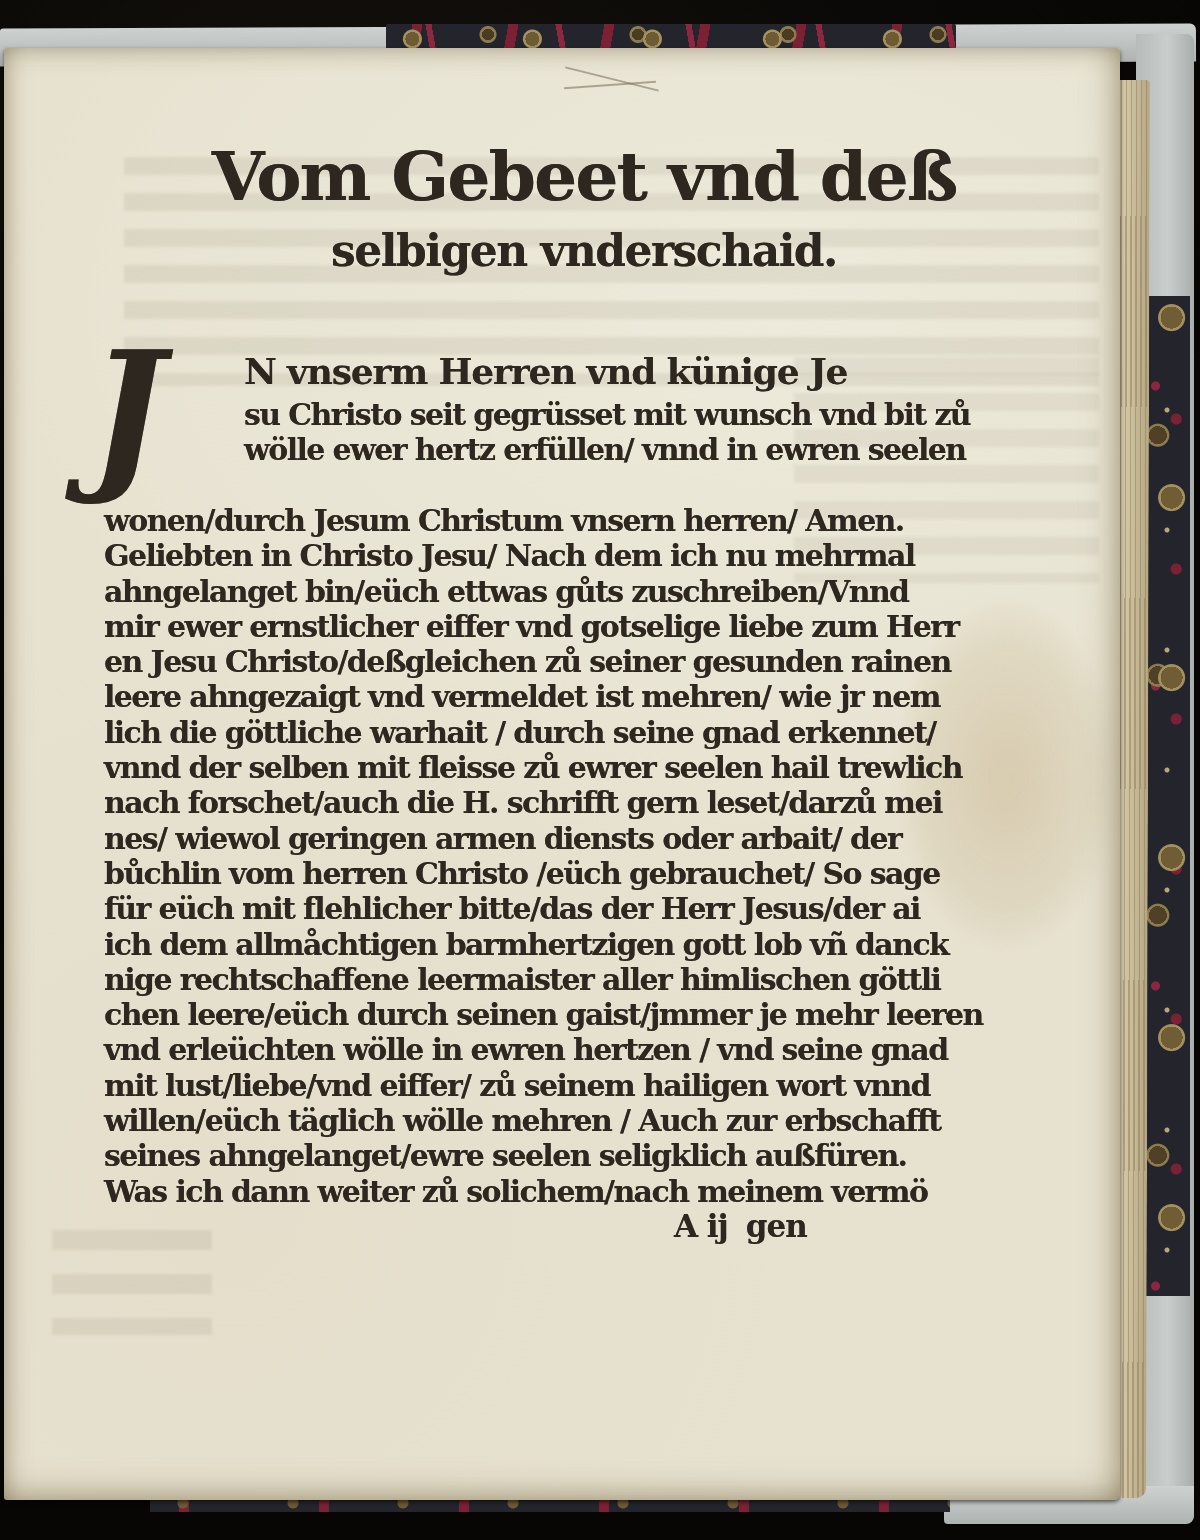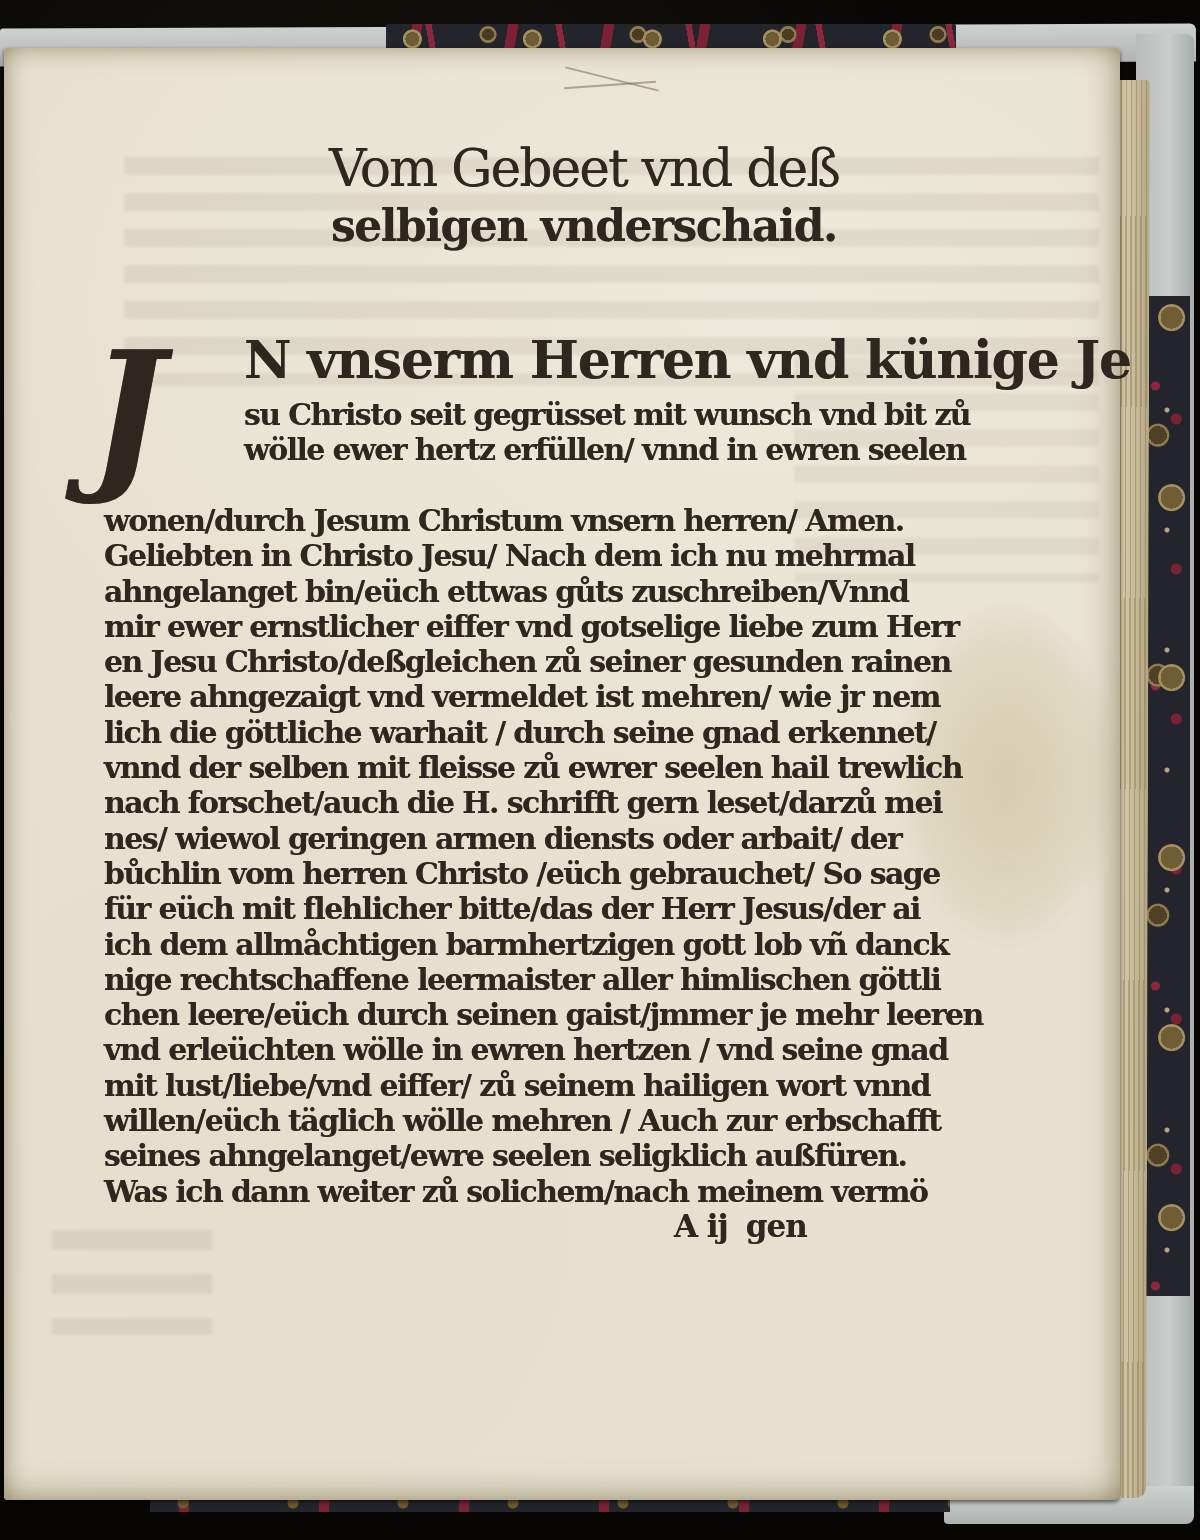--- a/index.html
+++ b/index.html
@@ -80,25 +80,25 @@
   .stain{position:absolute;left:895px;top:555px;width:215px;height:345px;border-radius:50%;
     background:radial-gradient(ellipse at 50% 50%, rgba(170,140,82,0.26) 0%, rgba(170,140,82,0.12) 55%, rgba(0,0,0,0) 75%);
     filter:blur(5px);}
   .crease-line{position:absolute;background:rgba(120,108,85,0.55);height:1.5px;}
   .crease-1{left:560px;top:30px;width:96px;transform:rotate(14deg);}
   .crease-2{left:560px;top:36px;width:92px;transform:rotate(-4deg);}
 
   
   .ink{color:#2d271f;text-shadow:0 0 0.6px rgba(45,39,31,0.55);}
   .title-block{position:absolute;left:96px;top:92px;width:968px;text-align:center;}
-  .title-1{font-weight:400;font-size:52px;line-height:1.08;letter-spacing:-2px;white-space:nowrap;}
-  .title-2{font-weight:700;font-size:44px;line-height:1.1;letter-spacing:-1.5px;margin-top:6px;}
+  .title-1{font-weight:700;font-size:68px;line-height:1.08;letter-spacing:-2px;white-space:nowrap;}
+  .title-2{font-weight:700;font-size:44px;line-height:1.1;letter-spacing:-1.5px;margin-top:14px;}
   .drop-cap{position:absolute;left:86px;top:286px;font-style:italic;font-weight:900;
     font-size:158px;line-height:1;transform:scaleY(1.04);}
-  .opening-line{position:absolute;left:240px;top:283px;font-weight:700;font-size:52px;
+  .opening-line{position:absolute;left:240px;top:304px;font-weight:700;font-size:36px;
     line-height:1.1;letter-spacing:-1.2px;white-space:nowrap;}
   .indent-lines{position:absolute;left:240px;top:349px;}
   .body-lines{position:absolute;left:100px;top:455px;}
   .bl{font-weight:700;font-size:30px;line-height:35.3px;letter-spacing:-1.6px;white-space:nowrap;}
   .sig-row{position:absolute;left:670px;top:1160px;display:flex;gap:18px;
     font-weight:700;font-size:31px;letter-spacing:-1px;}
 </style>
 </head>
 <body data-name="book-scan">
 

